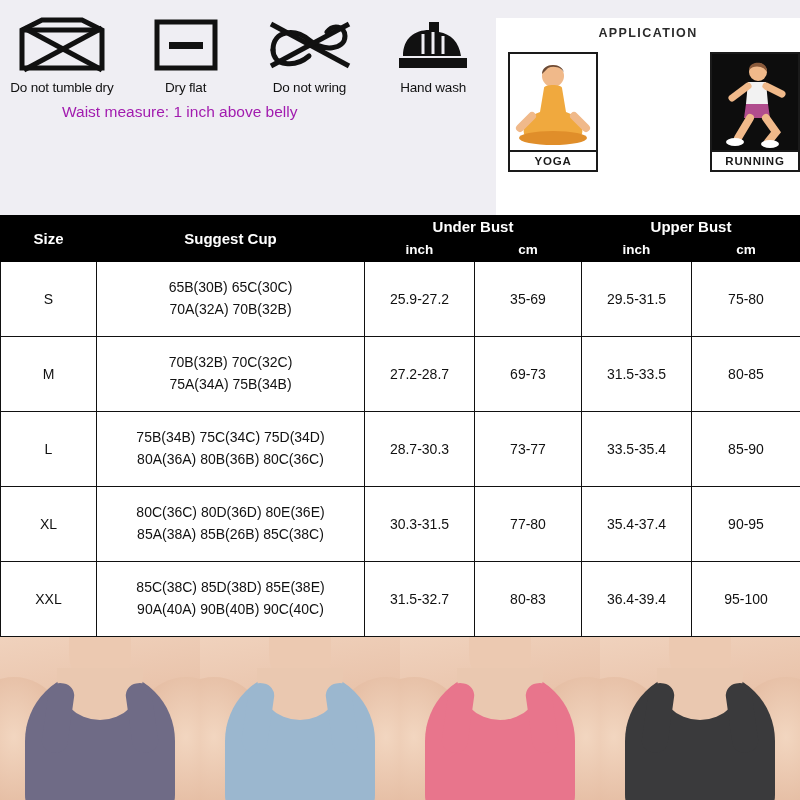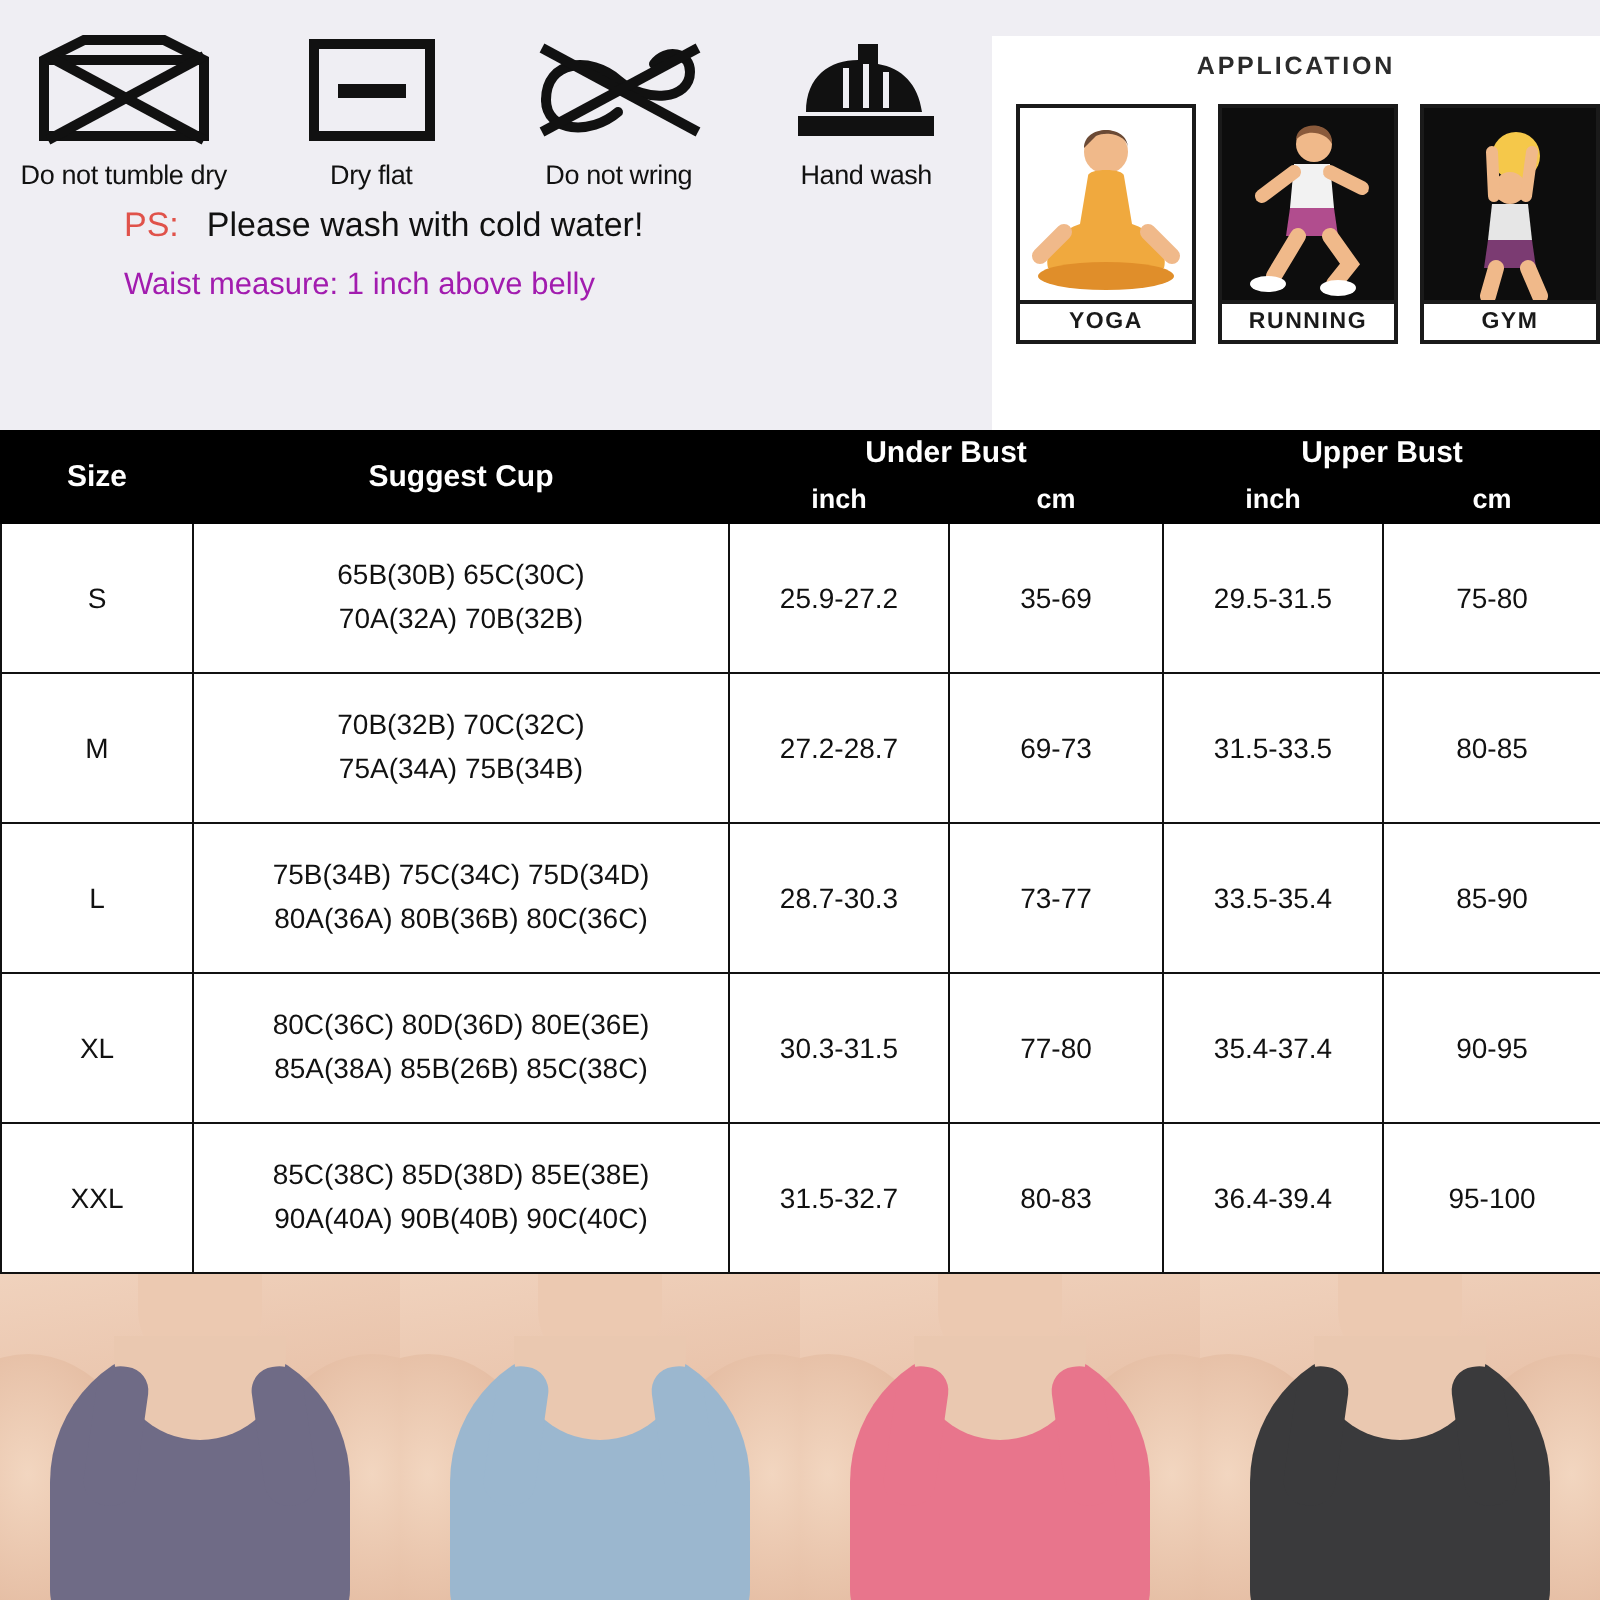--- a/index.html
+++ b/index.html
@@ -268,23 +268,20 @@
           <path d="M10 40 C10 22 22 14 36 14 L36 6 L46 6 L46 16 C58 18 66 26 68 40 Z" fill="#111"></path>
           <path d="M30 18 L30 38 M40 16 L40 38 M50 20 L50 38" stroke="#efeef3" stroke-width="3"></path>
         </svg>
       </div>
       <div class="care-label">Hand wash</div>
     </div>
 
   </div>
 
   <div class="care-lines">
-    <div class="care-ps">
-      <span class="ps-label">PS:</span><span>Please wash with cold water!</span>
-    </div>
     <div class="care-note">Waist measure: 1 inch above belly</div>
   </div>
 
   <div class="app-panel">
     <div class="app-title">APPLICATION</div>
     <div class="app-row">
 
       <div class="app-card">
         <div class="app-img">
           <svg width="86" height="96" viewBox="0 0 86 96">
@@ -312,34 +309,20 @@
             <path d="M54 32 L70 40" stroke="#f0b98a" stroke-width="7" stroke-linecap="round"></path>
             <path d="M38 64 L26 84" stroke="#f0b98a" stroke-width="8" stroke-linecap="round"></path>
             <path d="M54 64 L64 78 L56 88" stroke="#f0b98a" stroke-width="8" stroke-linecap="round" fill="none"></path>
             <ellipse cx="23" cy="88" rx="9" ry="4" fill="#ffffff"></ellipse>
             <ellipse cx="58" cy="90" rx="9" ry="4" fill="#ffffff"></ellipse>
           </svg>
         </div>
         <div class="app-caption">RUNNING</div>
       </div>
 
-      <div class="app-card">
-        <div class="app-img">
-          <svg width="86" height="96" viewBox="0 0 86 96">
-            <rect width="86" height="96" fill="#0d0d0d"></rect>
-            <circle cx="46" cy="24" r="12" fill="#f5c84a"></circle>
-            <circle cx="43" cy="40" r="8" fill="#f0b98a"></circle>
-            <path d="M35 44 L34 22 M51 44 L54 22" stroke="#f0b98a" stroke-width="6" stroke-linecap="round"></path>
-            <path d="M34 48 L52 48 L54 66 L32 66 Z" fill="#e6e6e6"></path>
-            <path d="M32 66 L54 66 L56 80 L30 80 Z" fill="#7b3b72"></path>
-            <path d="M36 80 L32 94 M52 80 L58 94" stroke="#f0b98a" stroke-width="8" stroke-linecap="round"></path>
-          </svg>
-        </div>
-        <div class="app-caption">GYM</div>
-      </div>
 
     </div>
   </div>
 </div>
 
 <table class="size-table">
   <colgroup>
     <col class="c-size">
       <col class="c-cup">
       <col class="c-ubi">

